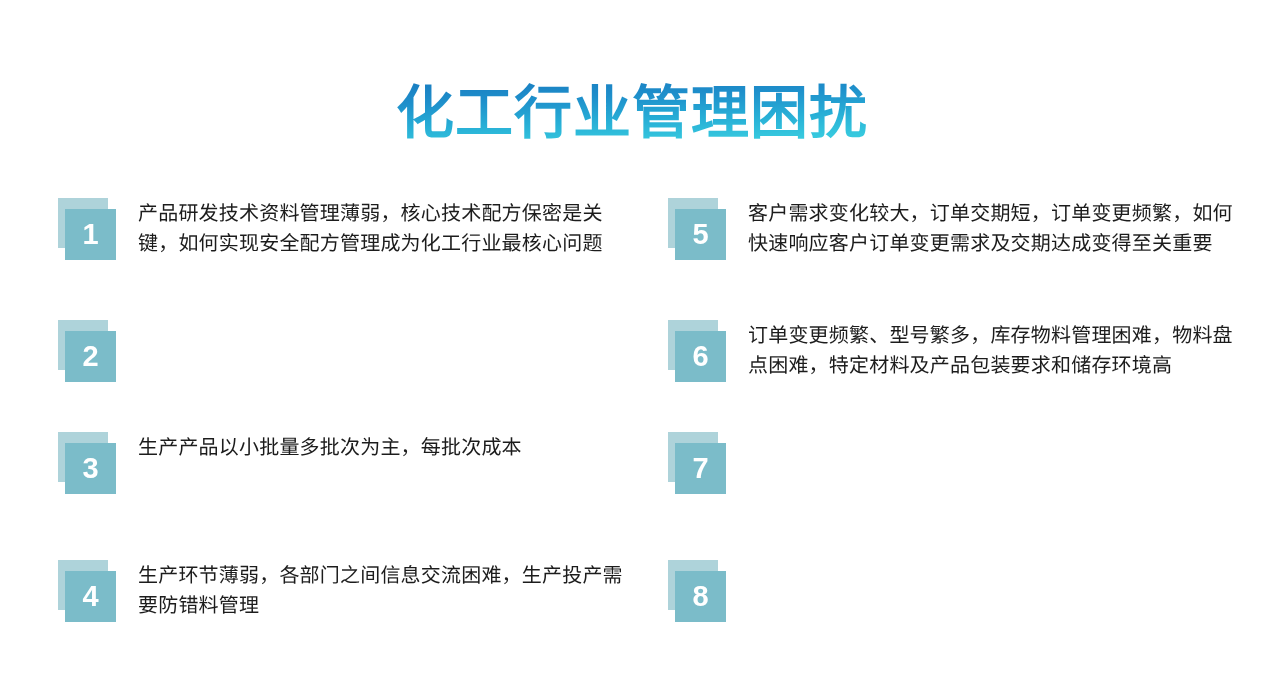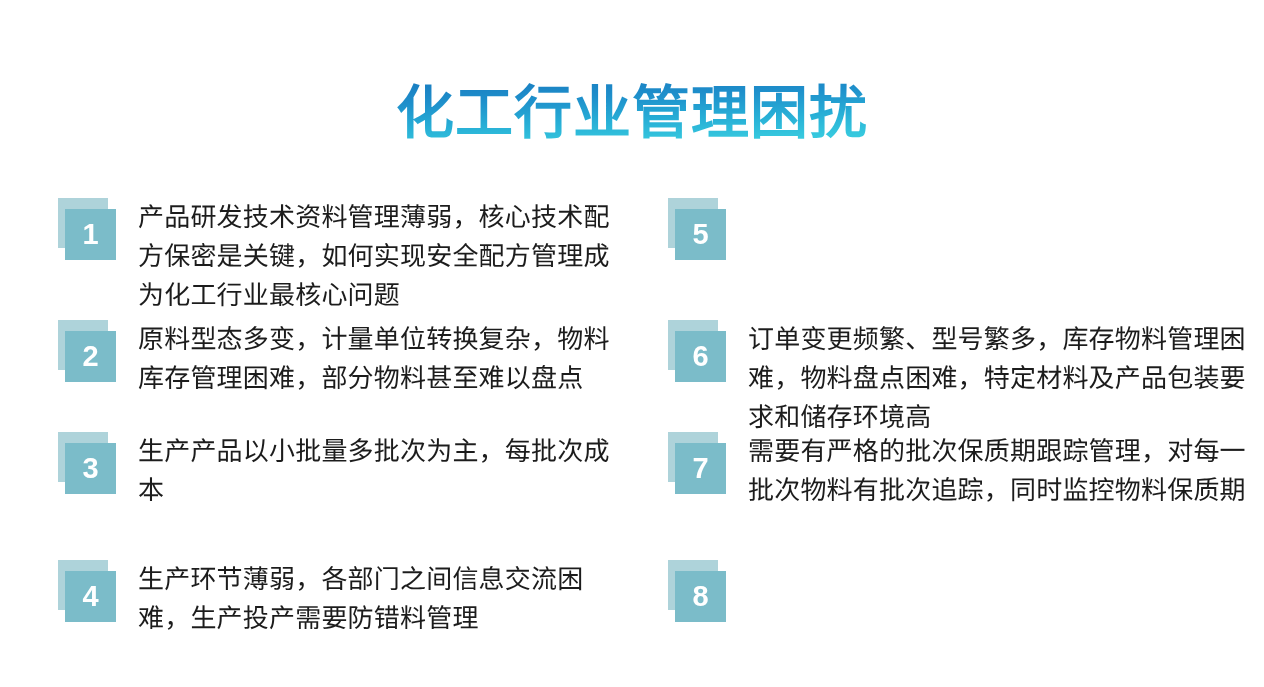--- a/index.html
+++ b/index.html
@@ -112,21 +112,21 @@
     color: #ffffff;
     font-size: 29px;
     font-weight: bold;
     line-height: 1;
     letter-spacing: 0;
   }
 
   
   .item-text {
     flex: 1 1 auto;
-    font-size: 26px;
+    font-size: 20px;
     line-height: 1.5;
     color: #1c1c1c;
     letter-spacing: 0.2px;
     word-break: break-all;
     padding-top: 2px;
   }
   .col-right .item-text { max-width: 498px; }
   .col-left  .item-text { max-width: 492px; }
 </style>
 </head>
@@ -150,21 +150,20 @@
         </div>
         <div class="item-text">产品研发技术资料管理薄弱，核心技术配方保密是关键，如何实现安全配方管理成为化工行业最核心问题</div>
       </div>
 
       <div class="item slot-2">
         <div class="badge">
           <span class="sq-back"></span>
           <span class="sq-front"></span>
           <span class="num">2</span>
         </div>
-        <div class="item-text">原料型态多变，计量单位转换复杂，物料库存管理困难，部分物料甚至难以盘点</div>
       </div>
 
       <div class="item slot-3">
         <div class="badge">
           <span class="sq-back"></span>
           <span class="sq-front"></span>
           <span class="num">3</span>
         </div>
         <div class="item-text">生产产品以小批量多批次为主，每批次成本</div>
       </div>
@@ -181,38 +180,38 @@
     </div>
 
     <div class="col col-right">
 
       <div class="item slot-1">
         <div class="badge">
           <span class="sq-back"></span>
           <span class="sq-front"></span>
           <span class="num">5</span>
         </div>
+        <div class="item-text">客户需求变化较大，订单交期短，订单变更频繁，如何快速响应客户订单变更需求及交期达成变得至关重要</div>
       </div>
 
       <div class="item slot-2">
         <div class="badge">
           <span class="sq-back"></span>
           <span class="sq-front"></span>
           <span class="num">6</span>
         </div>
         <div class="item-text">订单变更频繁、型号繁多，库存物料管理困难，物料盘点困难，特定材料及产品包装要求和储存环境高</div>
       </div>
 
       <div class="item slot-3">
         <div class="badge">
           <span class="sq-back"></span>
           <span class="sq-front"></span>
           <span class="num">7</span>
         </div>
-        <div class="item-text">需要有严格的批次保质期跟踪管理，对每一批次物料有批次追踪，同时监控物料保质期</div>
       </div>
 
       <div class="item slot-4">
         <div class="badge">
           <span class="sq-back"></span>
           <span class="sq-front"></span>
           <span class="num">8</span>
         </div>
       </div>
 

